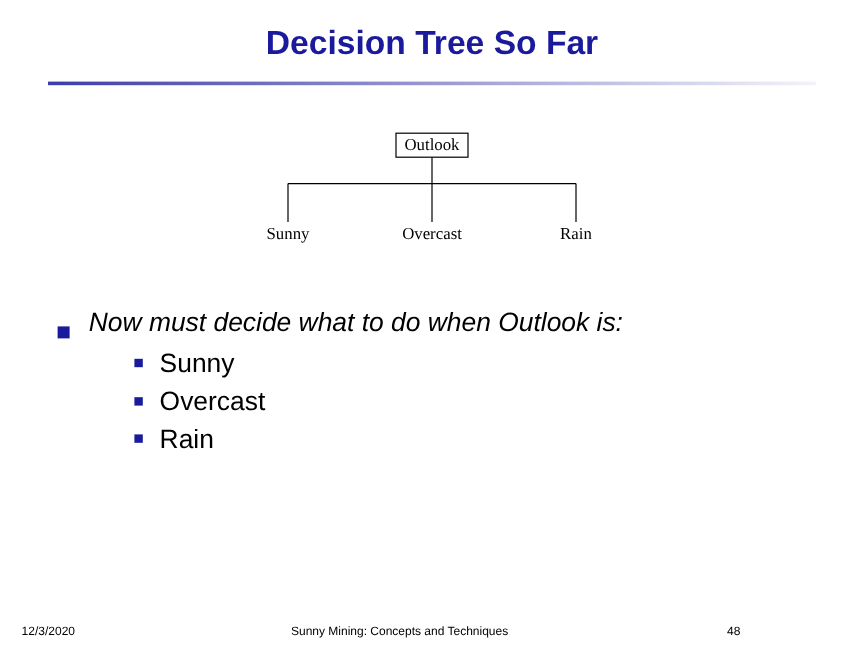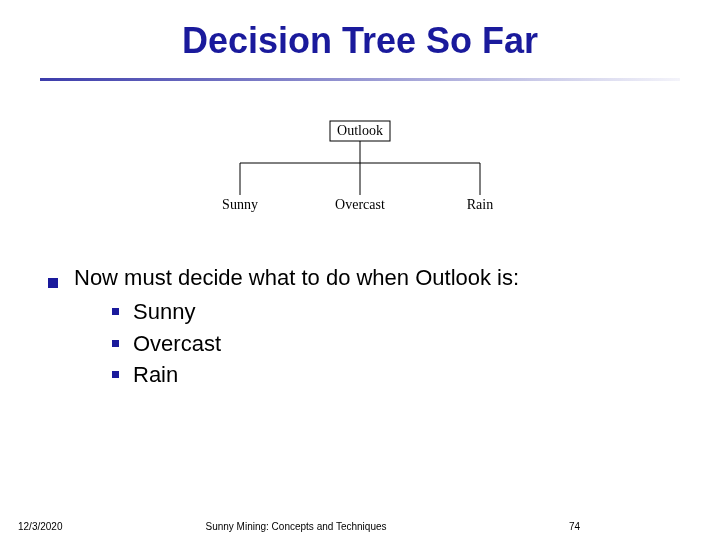--- a/index.html
+++ b/index.html
@@ -14,21 +14,21 @@
     overflow: hidden;
   }
   .slide {
     width: 720px;
     height: 540px;
     position: relative;
     box-sizing: border-box;
   }
   .title {
     text-align: center;
-    font-size: 36px;
+    font-size: 28px;
     font-weight: bold;
     color: #1a1a9c;
     padding-top: 20px;
     padding-bottom: 10px;
   }
   .rule {
     margin: 6px 40px 0 40px;
     height: 3px;
     background: linear-gradient(to right, rgba(26,26,156,0.85), rgba(26,26,156,0.05));
   }
@@ -49,22 +49,23 @@
     font-size: 14px;
     fill: #000;
   }
   .body-list {
     margin: 24px 48px 0 48px;
     font-size: 22px;
     color: #000;
   }
   .li1 {
     display: flex;
-    align-items: center;
+    align-items: flex-end;
     margin-bottom: 6px;
+    font-style: italic;
   }
   .li2 {
     display: flex;
     align-items: flex-start;
     margin-left: 64px;
     margin-bottom: 2px;
     line-height: 1.35;
   }
   .bullet-lg {
     width: 10px;
@@ -82,20 +83,21 @@
     margin-right: 14px;
     flex: 0 0 auto;
   }
   .footer {
     position: absolute;
     bottom: 8px;
     left: 0;
     width: 592px;
     font-size: 10px;
     color: #000;
+    padding-left: 37px;
   }
   .footer .date {
     position: absolute;
     left: 18px;
     bottom: 0;
   }
   .footer .center {
     width: 100%;
     text-align: center;
   }
@@ -146,16 +148,16 @@
     </div>
     <div class="li2">
       <span class="bullet-sm"></span>
       <span>Rain</span>
     </div>
   </div>
 
   <div class="footer">
     <span class="date">12/3/2020</span>
     <div class="center">Sunny Mining: Concepts and Techniques</div>
-    <span class="page">74</span>
+    <span class="page">48</span>
   </div>
 
 </div>
 
 </body></html>

